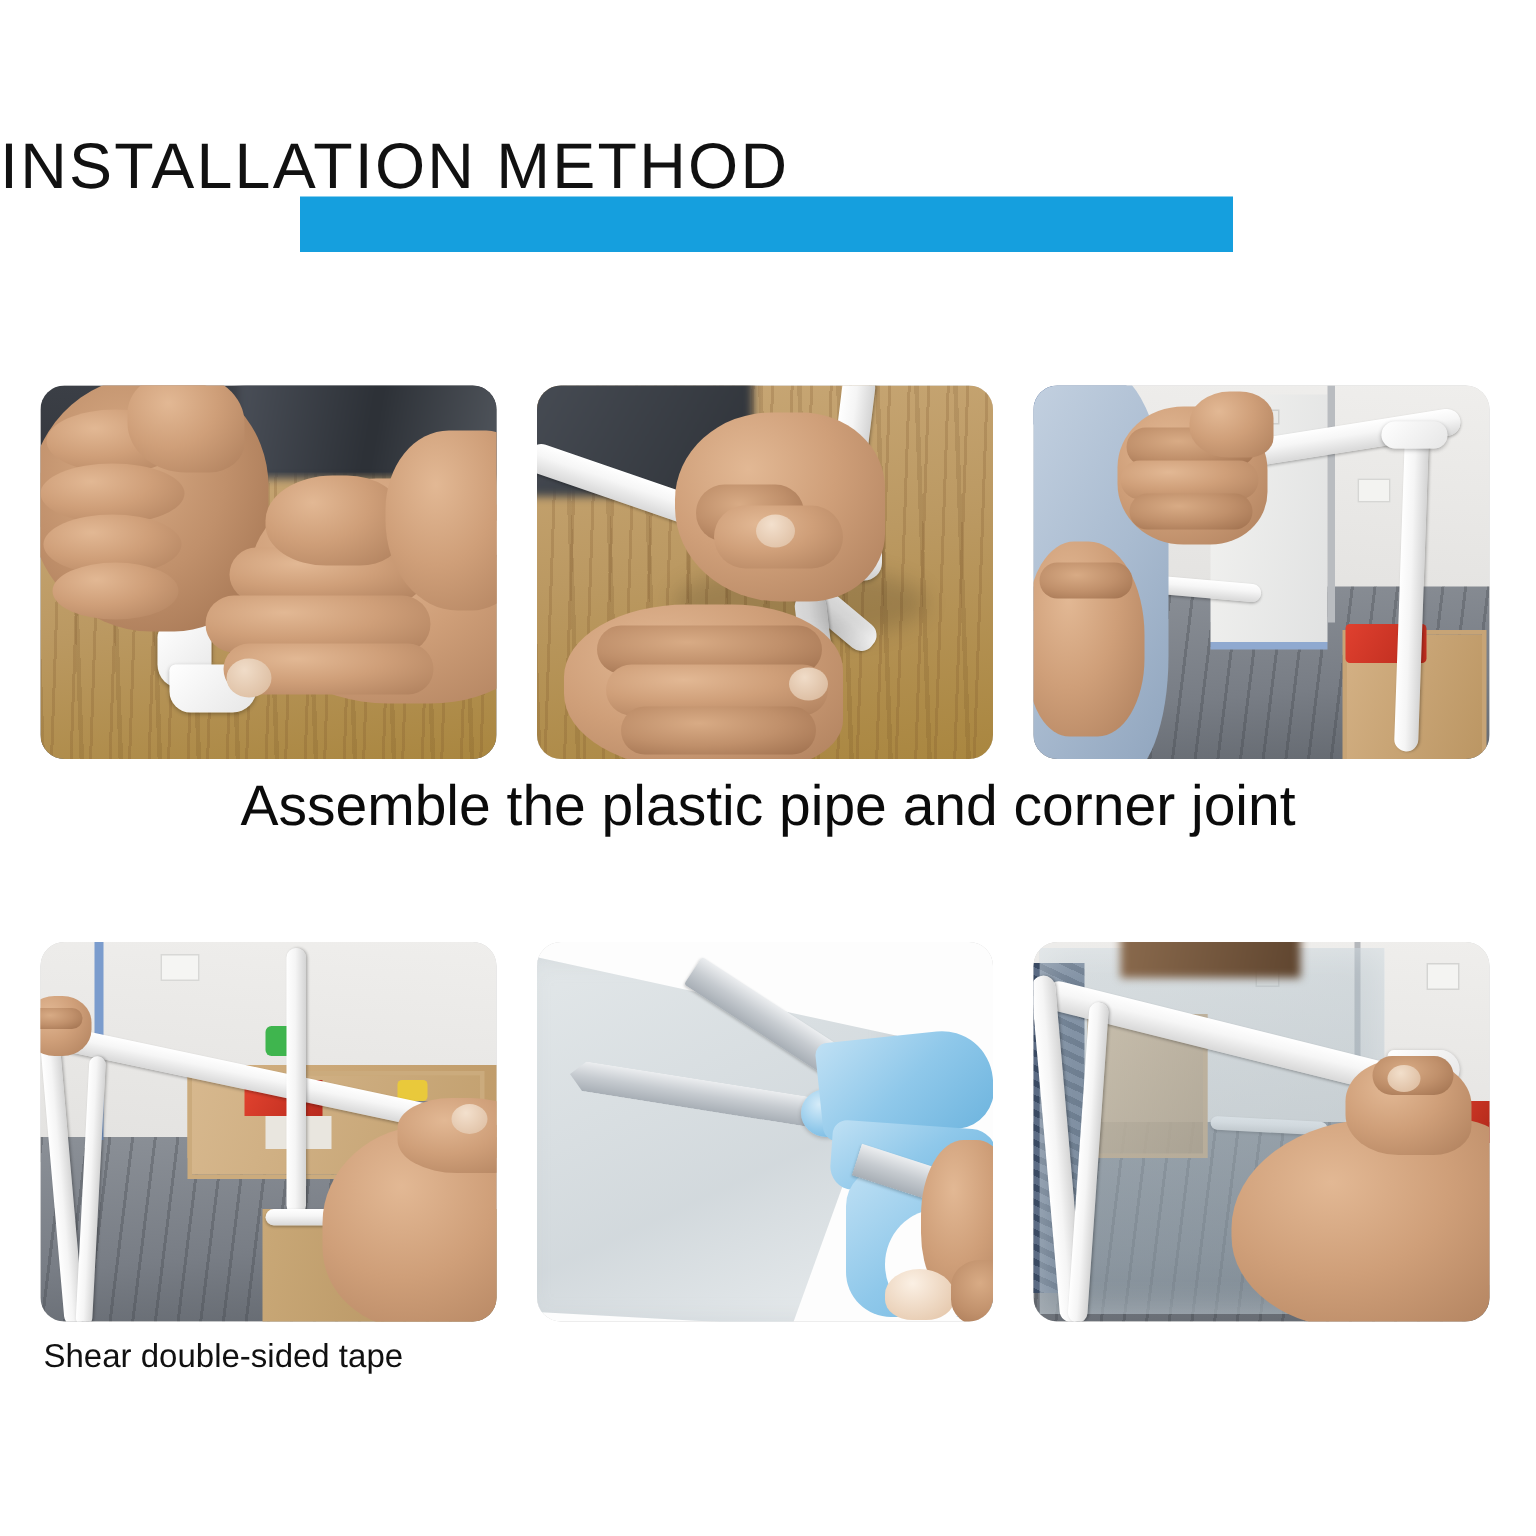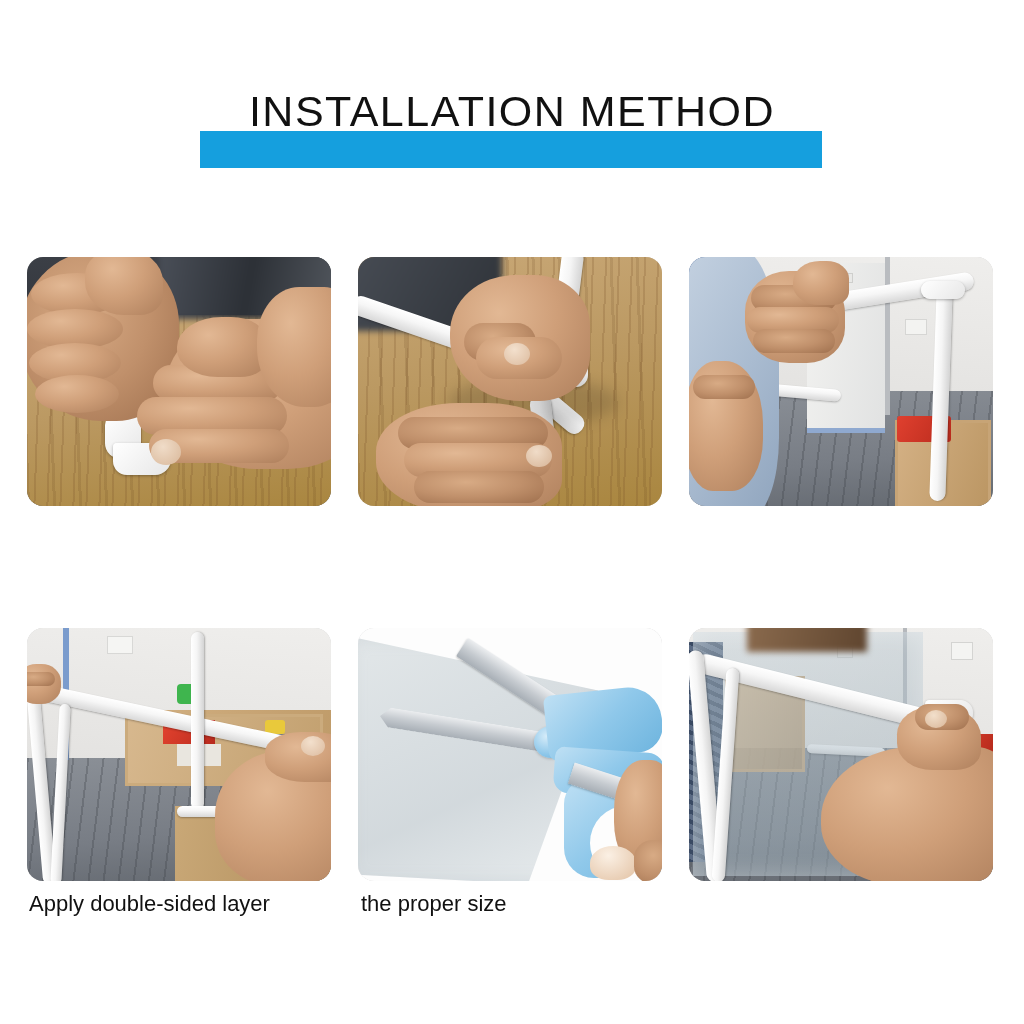--- a/index.html
+++ b/index.html
@@ -34,21 +34,20 @@
     top: 45px;
     width: 622px;
     height: 37px;
     background: #159FDE;
   }
   .title-text {
     position: absolute;
     left: 0;
     top: 0;
     width: 1024px;
-    text-align: center;
     font-size: 43px;
     line-height: 50px;
     letter-spacing: 1.5px;
     color: #111111;
     font-weight: 400;
     white-space: nowrap;
   }
 
   
   .row { position: absolute; left: 0; width: 1024px; }
@@ -301,20 +300,21 @@
         <div class="skin" style="left:58px;top:50px;width:92px;height:26px;border-radius:30px;"></div>
         <div class="skin-d" style="left:64px;top:72px;width:82px;height:24px;border-radius:30px;"></div>
         <div class="skin" style="left:104px;top:4px;width:56px;height:44px;border-radius:48% 40% 30% 46%;"></div>
 
         <div class="skin" style="left:-4px;top:104px;width:78px;height:130px;border-radius:40% 48% 40% 36%;"></div>
         <div class="skin-d" style="left:4px;top:118px;width:62px;height:24px;border-radius:24px;"></div>
       </div>
     </div>
   </div>
 
+  <div class="caption-main">Assemble the plastic pipe and corner joint</div>
 
   <div class="row row-bottom">
 
     <div class="photo p4" aria-label="White pipe frame standing in a room, applying double-sided tape along the pipe">
       <div class="scene">
         <div class="wall-white"></div>
         <div class="floor-grey" style="top:130px;"></div>
 
         <div style="position:absolute;left:36px;top:0;width:6px;height:132px;background:#7b9ccd;"></div>
         <div style="position:absolute;left:80px;top:8px;width:26px;height:18px;background:#f5f5f3;border:1px solid #d8d8d6;"></div>
@@ -396,21 +396,20 @@
         <div class="skin" style="left:208px;top:78px;width:84px;height:64px;border-radius:44% 48% 30% 42%;"></div>
         <div class="skin-d" style="left:226px;top:76px;width:54px;height:26px;border-radius:26px;"></div>
         <div style="position:absolute;left:236px;top:82px;width:22px;height:18px;border-radius:50%;background:radial-gradient(ellipse at 40% 30%,#f2dfcb,#d9b698);"></div>
 
         <div class="blur-mid" style="position:absolute;left:58px;top:-6px;width:120px;height:30px;background:linear-gradient(100deg,#8a6a4d,#5f452f);"></div>
       </div>
     </div>
   </div>
 
   <div class="caption-sm c1">
-    <div>Apply double-sided layer</div>
+    <div>Shear double-sided tape</div>
   </div>
   <div class="caption-sm c2">
-    <div>the proper size</div>
   </div>
   <div class="caption-sm c3">
   </div>
 
 </div>
 
 </body></html>

